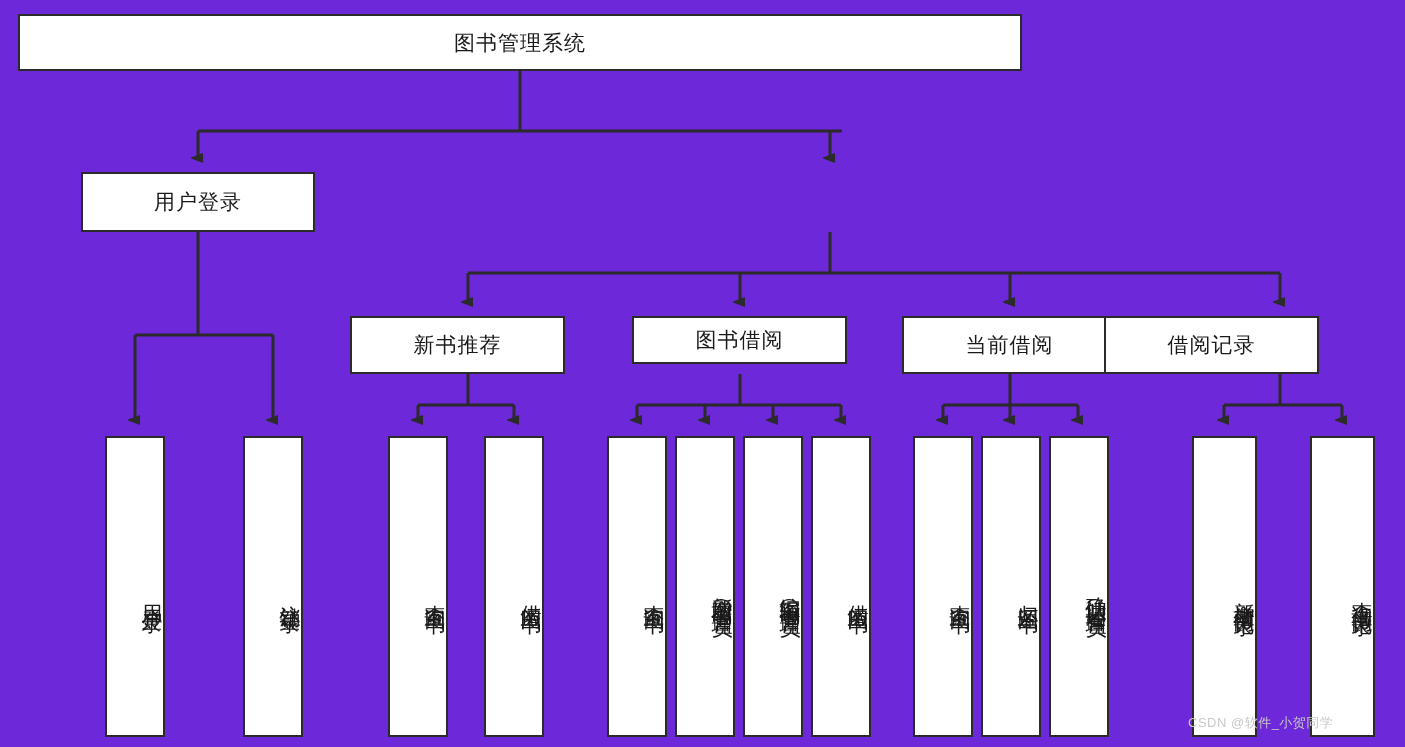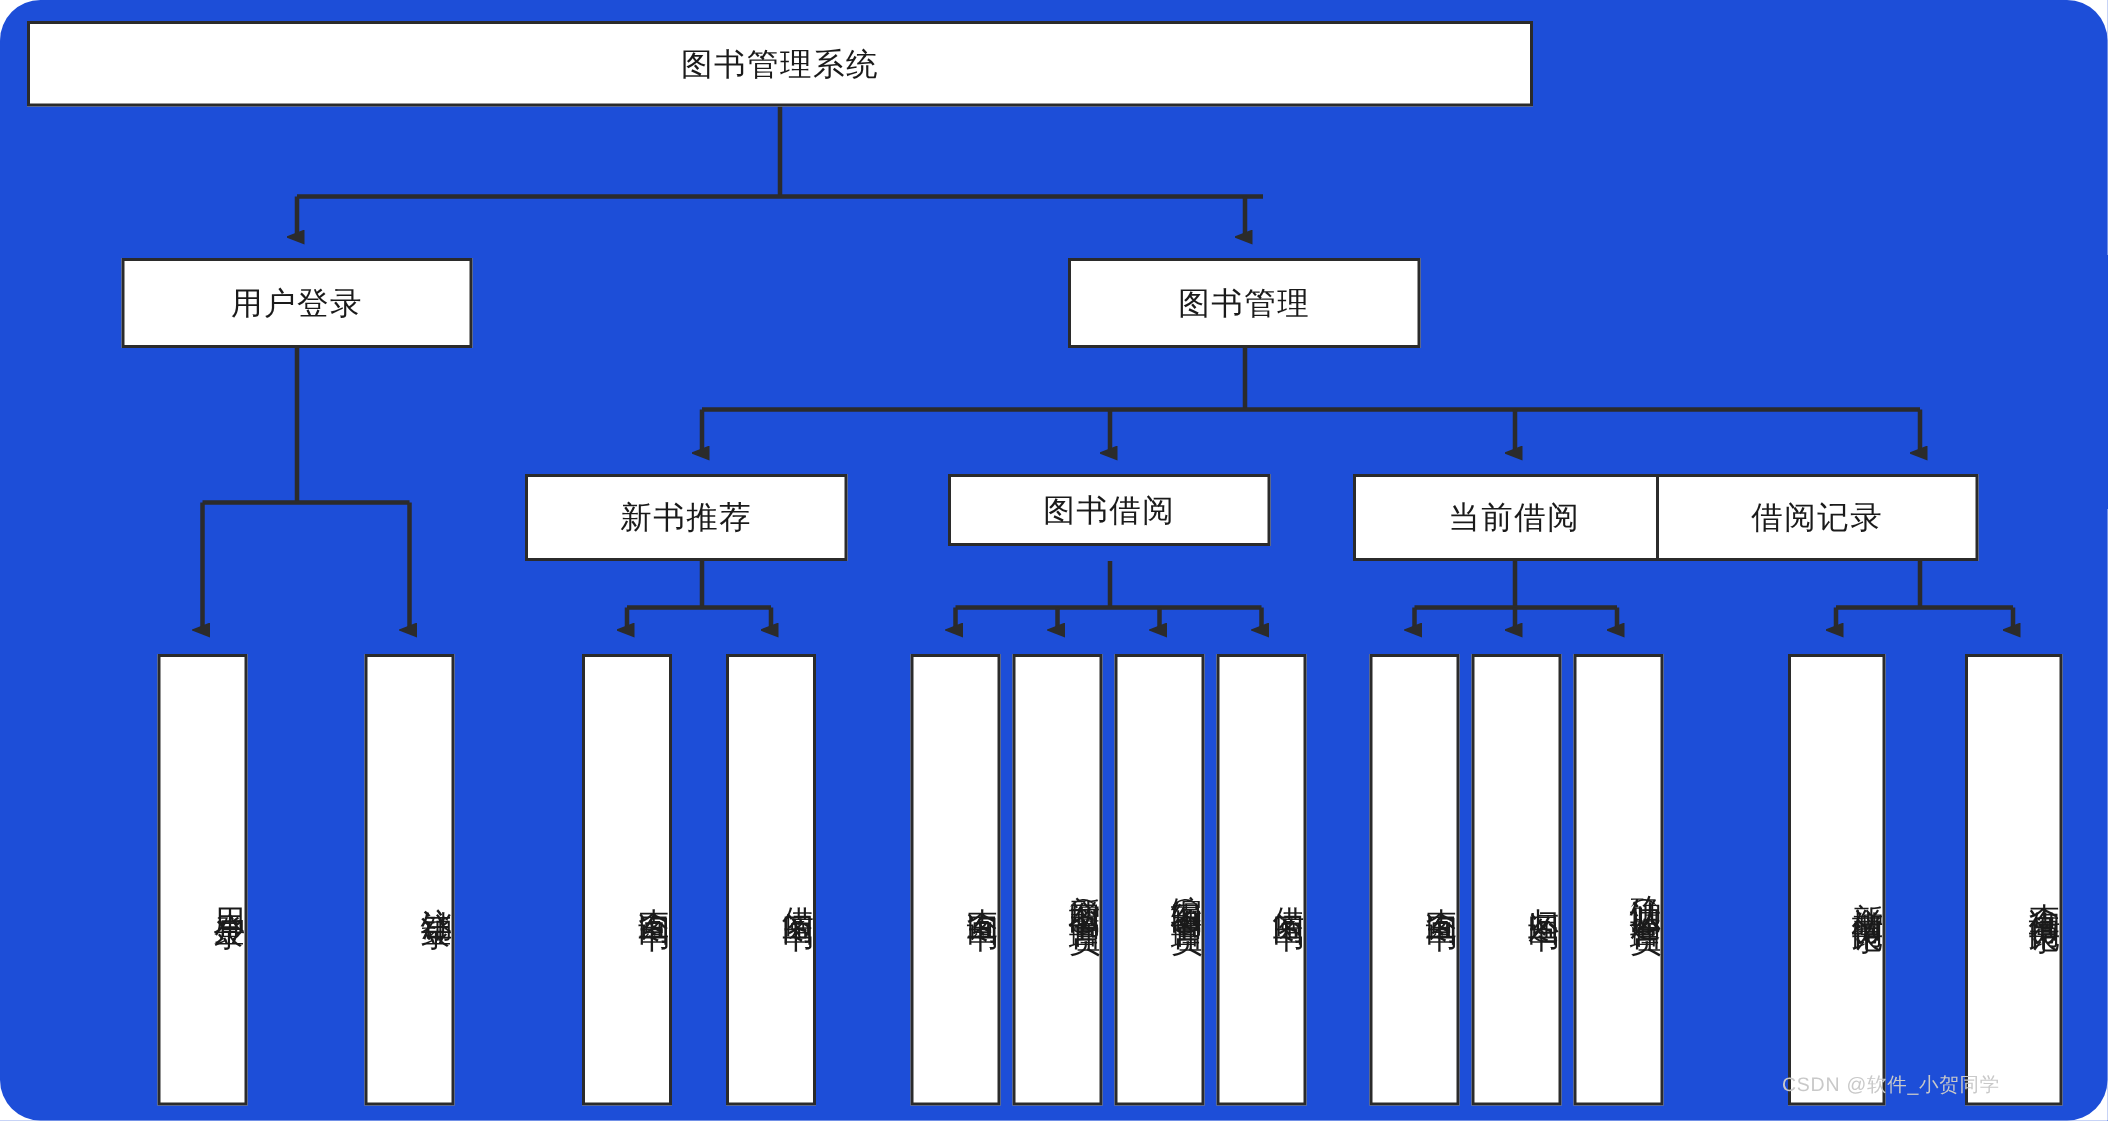--- a/index.html
+++ b/index.html
@@ -1,18 +1,18 @@
 <!DOCTYPE html>
 <html><head>
 <meta charset="utf-8">
 <style>
   html,body{margin:0;padding:0;background:#ffffff;}
   body{width:1405px;height:747px;overflow:hidden;
        font-family:"Liberation Sans","DejaVu Sans",sans-serif;}
-  #diagram{position:relative;width:1405px;height:747px;background:#1d4ed8;border-radius:27px;}
+  #diagram{position:relative;width:1405px;height:747px;background:#6d28d9;}
   svg.edges{position:absolute;left:0;top:0;width:1405px;height:747px;}
   .node{position:absolute;box-sizing:border-box;background:#ffffff;
         border:2px solid #2b2b2b;display:flex;align-items:center;
         justify-content:center;color:#1a1a1a;}
   .node.h{font-size:21px;letter-spacing:1px;}
   .node.v{writing-mode:vertical-rl;text-orientation:upright;
           font-size:21px;letter-spacing:3px;
           align-items:flex-start;justify-content:center;padding-top:14px;}
   .node.v .txt{writing-mode:vertical-rl;text-orientation:upright;
                line-height:1.05;display:block;}
@@ -74,23 +74,20 @@
     </g>
   </svg>
 
   <div class="node h" style="left:18px;top:14px;width:1004px;height:57px;">
     <span class="txt">图书管理系统</span>
   </div>
 
   <div class="node h" style="left:81px;top:172px;width:234px;height:60px;">
     <span class="txt">用户登录</span>
   </div>
-  <div class="node h" style="left:712px;top:172px;width:235px;height:60px;">
-    <span class="txt">图书管理</span>
-  </div>
 
   <div class="node h" style="left:350px;top:316px;width:215px;height:58px;">
     <span class="txt">新书推荐</span>
   </div>
   <div class="node h" style="left:632px;top:316px;width:215px;height:48px;">
     <span class="txt">图书借阅</span>
   </div>
   <div class="node h" style="left:902px;top:316px;width:215px;height:58px;">
     <span class="txt">当前借阅</span>
   </div>

